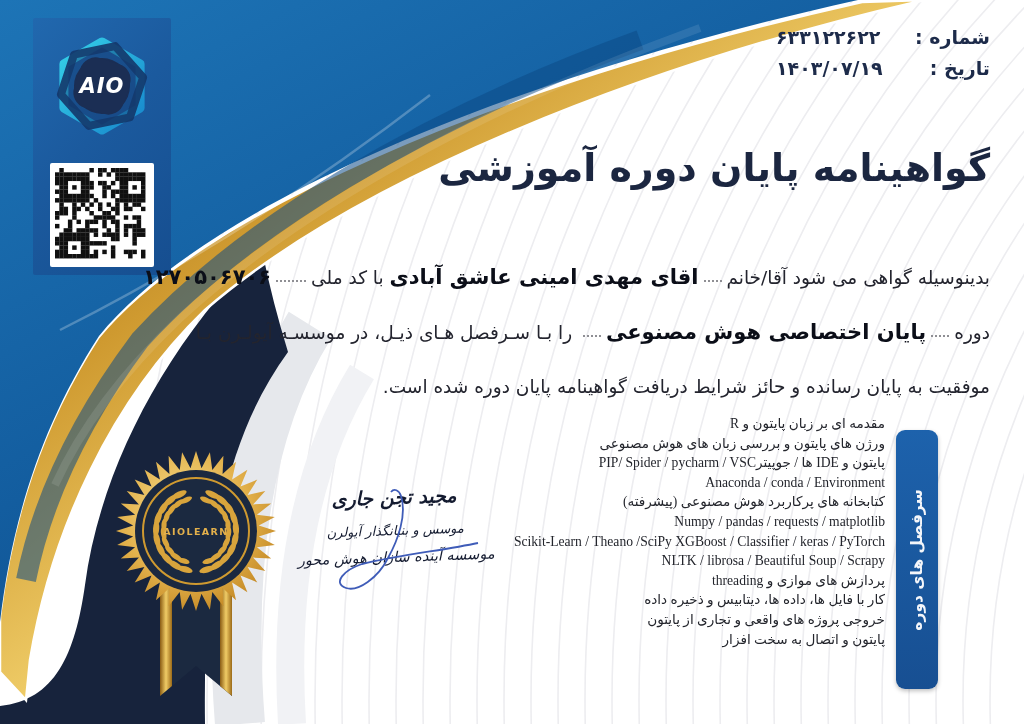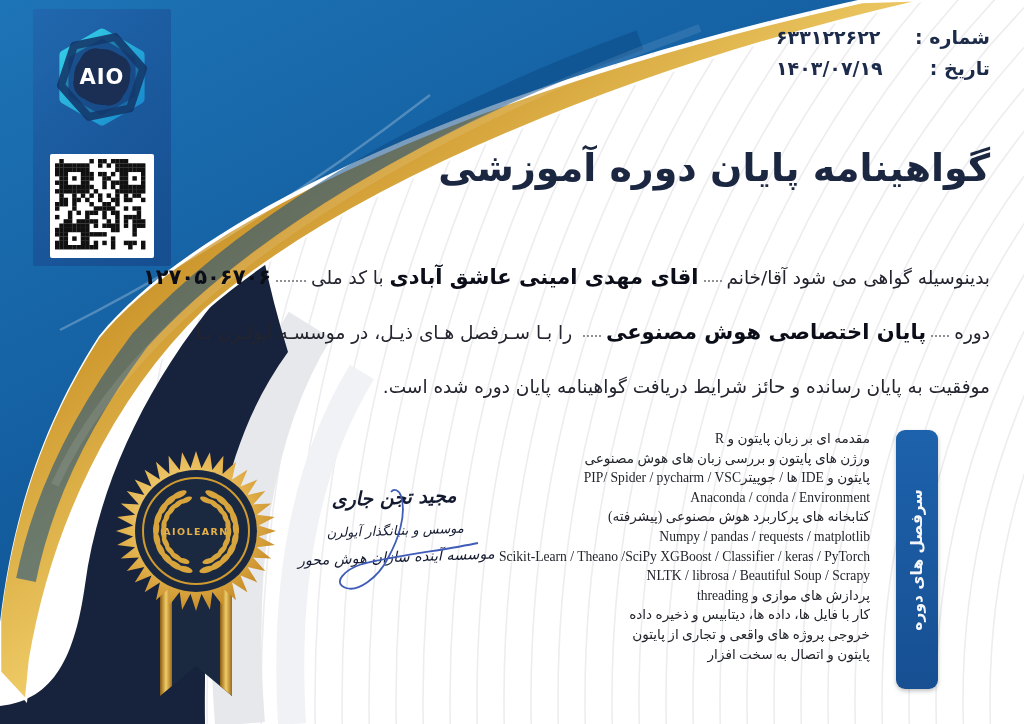--- a/index.html
+++ b/index.html
@@ -7,23 +7,24 @@
     --tab-blue:#1b5ba7; --text-dark:#1d2640; --panel-blue:#1d5fa4;
   }
   html,body{margin:0;padding:0;background:#9a9a9a;}
   .page{
     position:relative;width:1024px;height:724px;overflow:hidden;background:#ffffff;
     font-family:"DejaVu Sans",sans-serif;color:var(--text-dark);
   }
   .page svg.bg{position:absolute;inset:0;z-index:0;}
   
   .brand-panel{
-    position:absolute;left:33px;top:9px;width:138px;height:257px;z-index:2;
+    position:absolute;left:33px;top:18px;width:138px;height:257px;z-index:2;
     background:linear-gradient(135deg,#2168ae 0%,#1b5a9e 45%,#164e90 100%);
     border-radius:2px;
+    font-style:italic;
   }
   .brand-panel svg{display:block;}
   
   .cert-meta{
     position:absolute;top:26px;right:34px;width:214px;z-index:4;direction:rtl;
     font-weight:bold;font-size:19px;color:#1d2b4a;
   }
   .cert-meta .row{display:flex;justify-content:space-between;margin-bottom:9px;}
   
   .cert-title{
@@ -34,21 +35,21 @@
   .cert-body{position:absolute;right:34px;z-index:4;direction:rtl;text-align:right;
     white-space:nowrap;font-size:18.5px;color:#23242e;}
   .line1{top:265px;} .line2{top:320px;} .line3{top:376px;text-align:center;}
   .cert-body .b{font-weight:bold;font-size:21px;color:#0b0e18;}
   .dots{display:inline-block;width:30px;height:2px;border-bottom:2px dotted #8f8f94;
     margin:0 5px;vertical-align:2px;}
   .dots.sm{width:18px;}
   
   .topics{
     position:absolute;top:413px;right:138px;width:500px;z-index:4;direction:rtl;
-    text-align:right;list-style:none;margin:16px;padding:0;
+    text-align:right;list-style:none;margin:1px;padding:0;
     font-family:"Liberation Serif","DejaVu Sans",serif;
     font-size:13.6px;line-height:19.6px;color:#23252c;
   }
   
   .topics-tab{
     position:absolute;left:896px;top:430px;width:42px;height:259px;z-index:4;
     background:linear-gradient(180deg,#1d62ac,#174f92);border-radius:9px;
     display:flex;align-items:center;justify-content:center;
     box-shadow:0 2px 4px rgba(0,0,0,.25);
   }

